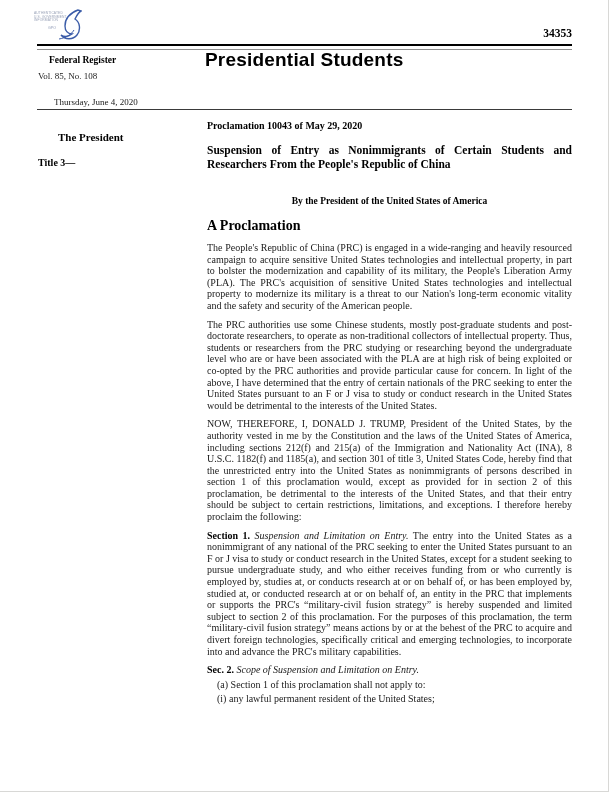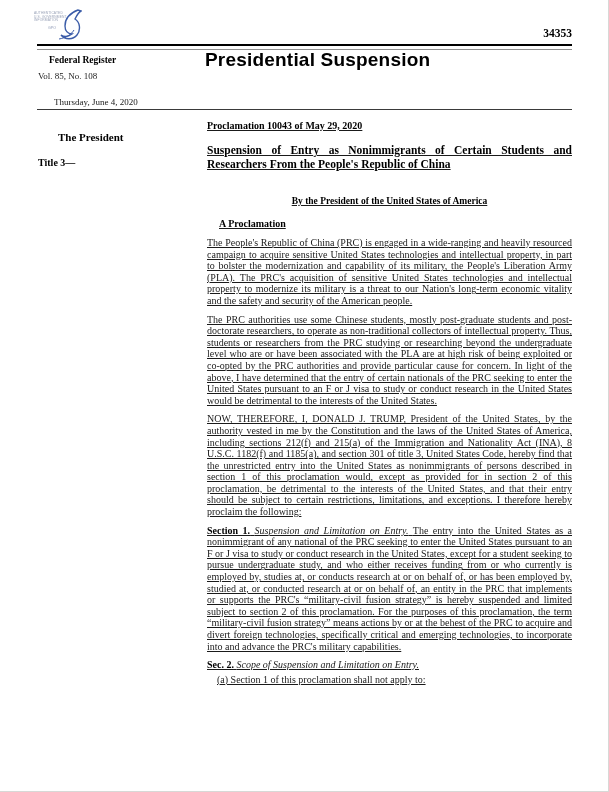--- a/index.html
+++ b/index.html
@@ -64,39 +64,39 @@
     position: absolute; left: 38px; top: 121px;
     font-weight: bold; font-size: 10px; color: #000; margin-top: 36px;
   }
   .margin-president {
     position: absolute; left: 38px; top: 131px;
     font-weight: bold; font-size: 11px; color: #000; margin-left: 20px;
   }
 
   
   .doc-col {
-    position: absolute; left: 207px; top: 120px; width: 365px; text-decoration: underline;
+    position: absolute; left: 207px; top: 120px; width: 365px;
   }
   .procl-line {
     font-weight: bold; font-size: 10px; color: #000;
     margin: 0 0 12px 0;
   }
   .doc-title {
     font-weight: bold; font-size: 11.5px; line-height: 14px; color: #000;
     text-align: justify;
     margin: 0 0 25px 0;
   }
   .byline {
     font-weight: bold; font-size: 9.5px; color: #000;
     margin: 0 0 12px 0;
     text-align: center;
   }
   .procl-heading {
-    font-weight: bold; font-size: 10px; color: #000;
-    margin: 0 0 8px 12px;
+    font-weight: bold; font-size: 14px; color: #000;
+    margin: 0 0 8px 0;
   }
   .doc-col p.body-para {
     font-size: 10px; line-height: 11.6px;
     text-align: justify;
     margin: 0 0 7px 0;
   }
   .doc-col p.body-para b { color: #000; }
   .sec-head-line { margin: 0 0 3px 0 !important; }
   .sub-item {
     font-size: 10px; line-height: 11.6px;
@@ -122,36 +122,37 @@
   </div>
 
   <div class="page-number">34353</div>
   <div class="rule-double"></div>
 
   <div class="masthead-left">
     <p class="fr-name">Federal Register</p>
     <p class="fr-vol">Vol. 85, No. 108</p>
     <p class="fr-date">Thursday, June 4, 2020</p>
   </div>
-  <div class="section-heading">Presidential Suspension</div>
+  <div class="section-heading">Presidential Students</div>
   <div class="rule-thin"></div>
 
   <div class="margin-title3">Title 3—</div>
   <div class="margin-president">The President</div>
 
   <div class="doc-col">
     <p class="procl-line">Proclamation 10043 of May 29, 2020</p>
     <p class="doc-title">Suspension of Entry as Nonimmigrants of Certain Students and Researchers From the People's Republic of China</p>
     <p class="byline">By the President of the United States of America</p>
     <p class="procl-heading">A Proclamation</p>
 
     <p class="body-para">The People's Republic of China (PRC) is engaged in a wide-ranging and heavily resourced campaign to acquire sensitive United States technologies and intellectual property, in part to bolster the modernization and capability of its military, the People's Liberation Army (PLA). The PRC's acquisition of sensitive United States technologies and intellectual property to modernize its military is a threat to our Nation's long-term economic vitality and the safety and security of the American people.</p>
     <p class="body-para">The PRC authorities use some Chinese students, mostly post-graduate students and post-doctorate researchers, to operate as non-traditional collectors of intellectual property. Thus, students or researchers from the PRC studying or researching beyond the undergraduate level who are or have been associated with the PLA are at high risk of being exploited or co-opted by the PRC authorities and provide particular cause for concern. In light of the above, I have determined that the entry of certain nationals of the PRC seeking to enter the United States pursuant to an F or J visa to study or conduct research in the United States would be detrimental to the interests of the United States.</p>
     <p class="body-para">NOW, THEREFORE, I, DONALD J. TRUMP, President of the United States, by the authority vested in me by the Constitution and the laws of the United States of America, including sections 212(f) and 215(a) of the Immigration and Nationality Act (INA), 8 U.S.C. 1182(f) and 1185(a), and section 301 of title 3, United States Code, hereby find that the unrestricted entry into the United States as nonimmigrants of persons described in section 1 of this proclamation would, except as provided for in section 2 of this proclamation, be detrimental to the interests of the United States, and that their entry should be subject to certain restrictions, limitations, and exceptions. I therefore hereby proclaim the following:</p>
 
     <p class="body-para"><b>Section 1.</b> <i>Suspension and Limitation on Entry.</i> <span>The entry into the United States as a nonimmigrant of any national of the PRC seeking to enter the United States pursuant to an F or J visa to study or conduct research in the United States, except for a student seeking to pursue undergraduate study, and who either receives funding from or who currently is employed by, studies at, or conducts research at or on behalf of, or has been employed by, studied at, or conducted research at or on behalf of, an entity in the PRC that implements or supports the PRC's “military-civil fusion strategy” is hereby suspended and limited subject to section 2 of this proclamation. For the purposes of this proclamation, the term “military-civil fusion strategy” means actions by or at the behest of the PRC to acquire and divert foreign technologies, specifically critical and emerging technologies, to incorporate into and advance the PRC's military capabilities.</span></p>
 
     <p class="body-para sec-head-line"><b>Sec. 2.</b> <i>Scope of Suspension and Limitation on Entry.</i></p>
 
     <p class="sub-item">(a) Section 1 of this proclamation shall not apply to:</p>
+    <p class="sub-item">(i) any lawful permanent resident of the United States;</p>
   </div>
 
 </div>
 
 </body></html>

